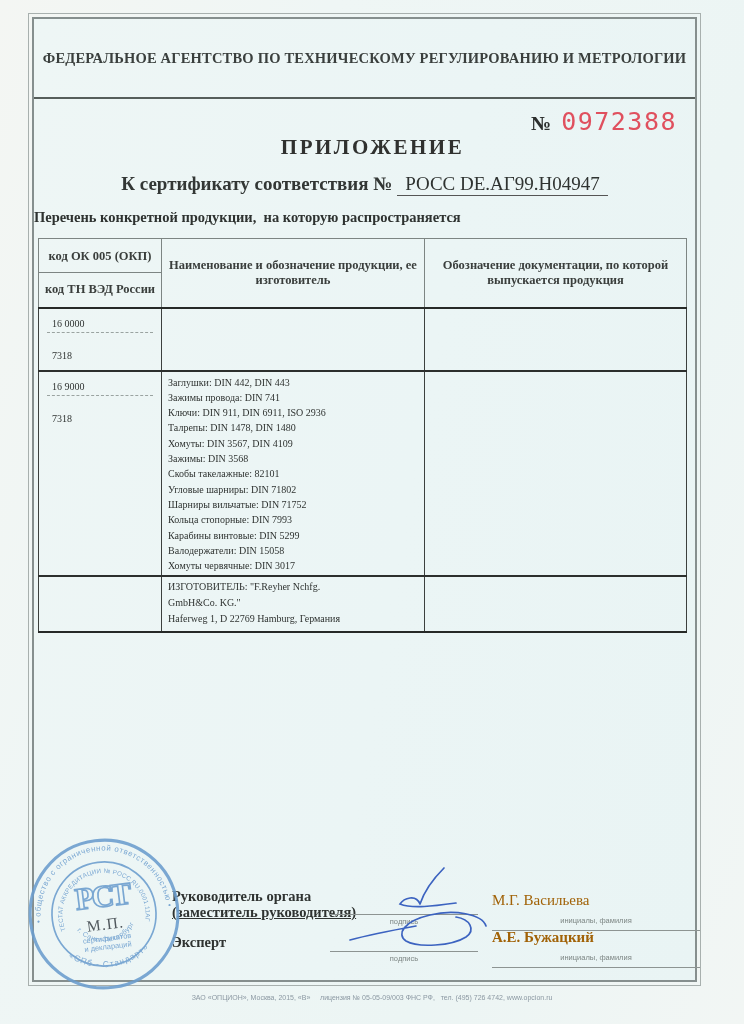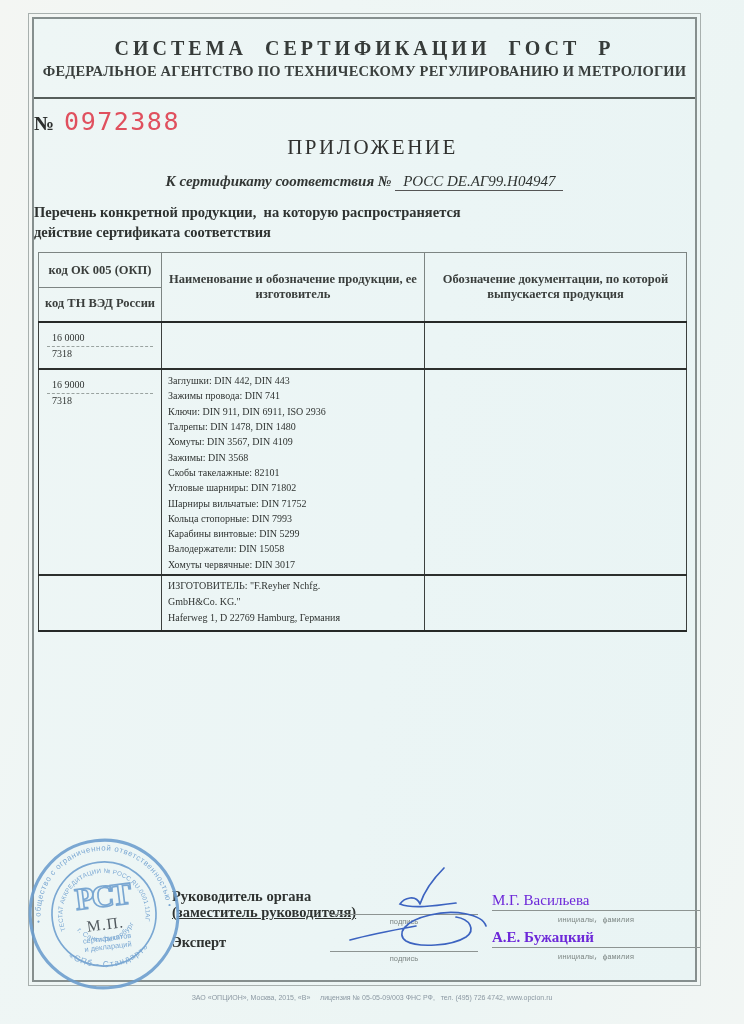--- a/index.html
+++ b/index.html
@@ -16,95 +16,93 @@
     position:absolute;left:3px;top:3px;right:3px;bottom:3px;
     border:2px solid #868f8e;
     background:linear-gradient(100deg,#eef6f5 0%,#ebf5f5 55%,#e9f4f4 100%);
   }
   .header-band{
     height:78px;border-bottom:2px solid #565e5b;
     display:flex;flex-direction:column;align-items:center;justify-content:center;gap:3px;
   }
   .h1{font-size:20px;font-weight:bold;letter-spacing:4px;color:#363b39;white-space:pre;}
   .h2{font-size:14.5px;font-weight:bold;letter-spacing:.2px;color:#3a3f3d;white-space:pre;}
-  .blank-no{margin-top:8px;height:28px;}
+  .blank-no{margin-top:8px;padding-right:18px;text-align:right;height:28px;}
   .no-sign{font-size:20px;font-weight:bold;color:#2c2f2e;margin-right:6px;}
   .no-digits{font-family:"DejaVu Sans Mono",monospace;font-size:25px;color:#e0505e;letter-spacing:1.5px;}
-  .doc-title{text-align:center;font-size:21px;font-weight:normal;letter-spacing:2.5px;color:#30312f;margin-top:0px;margin-left:16px;}
-  .cert-line{text-align:center;margin-top:13px;font-size:15px;font-style:italic;}
+  .doc-title{text-align:center;font-size:21px;font-weight:bold;letter-spacing:2.5px;color:#30312f;margin-top:0px;margin-left:16px;}
+  .cert-line{text-align:center;margin-top:13px;font-size:19px;}
   .cert-label{font-weight:bold;color:#333735;}
   .cert-no{border-bottom:1px solid #555;padding:0 8px 1px 8px;color:#2f3331;}
   .subtitle{margin-top:13px;text-align:left;font-size:14.5px;font-weight:bold;color:#33373
 
 5;line-height:1.35;}
   .subtitle div{white-space:pre;}
   .cert-table{border-collapse:collapse;table-layout:fixed;margin:10px 0 0 4px;width:648px;border-radius:13px;}
   .cert-table th{border:1px solid #7d8583;font-size:12.5px;font-weight:bold;color:#3a3e3c;vertical-align:middle;padding:2px 6px;height:64px;}
   .th-codes{padding:0 !important;}
   .th-top,.th-bot{height:32px;display:flex;align-items:center;justify-content:center;}
   .th-top{border-bottom:1px solid #7d8583;}
   .cert-table td{border:1.5px solid #3c403e;font-size:10px;color:#2f3331;vertical-align:top;padding:2px 6px;}
   .row-a td{border-top:2.5px solid #262927;height:28px;padding:0;}
   .row-b td{border-top:2px solid #2c2f2d;}
   .row-c td{border-top:2px solid #2c2f2d;border-bottom:2.5px solid #262927;height:50px;}
   .codes{padding:8px !important;}
   .code-top{padding:1px 5px;border-bottom:1px dashed #9aa3a0;min-height:13px;}
-  .code-bot{padding:1px 5px;}
+  .code-bot{padding:1px 5px;margin-top:16px;}
   .products{white-space:pre-line;line-height:15.3px;padding-top:3px !important;}
   .manufacturer{white-space:pre-line;line-height:16px;padding-top:2px !important;}
   .sig-role1{position:absolute;left:172px;top:888px;font-size:14.5px;font-weight:bold;line-height:16px;color:#2f3331;}
   .sig-role1 .ul{text-decoration:underline;}
   .sig-role2{position:absolute;left:172px;top:934px;font-size:14.5px;font-weight:bold;color:#2f3331;}
   .sig-line{position:absolute;height:0;border-bottom:1px solid #8d9492;}
   .sl1{left:330px;top:914px;width:148px;}
   .sl2{left:330px;top:951px;width:148px;}
   .sig-cap{position:absolute;font-size:7.5px;color:#7d8684;text-align:center;width:148px;font-family:"Liberation Sans",sans-serif;}
   .c1{left:330px;top:917px;}
   .c2{left:330px;top:954px;}
-  .sig-name{position:absolute;font-size:15px;color:#6d28d9;width:208px;border-bottom:1px solid #8d9492;padding-bottom:1px;}
+  .sig-name{position:absolute;font-size:15px;color:#a16207;width:208px;border-bottom:1px solid #8d9492;padding-bottom:21px;}
   .n1{left:492px;top:892px;}
   .n2{left:492px;top:929px;font-weight:bold;}
-  .name-cap{position:absolute;font-size:7.5px;color:#7d8684;width:208px;text-align:center;font-family:Liberation Mono, monospace;}
+  .name-cap{position:absolute;font-size:7.5px;color:#7d8684;width:208px;text-align:center;font-family:Liberation Sans, sans-serif;}
   .nc1{left:492px;top:916px;}
   .nc2{left:492px;top:953px;}
   .sig-svg{position:absolute;}
   .sv1{left:362px;top:864px;}
   .sv2{left:342px;top:906px;}
   .stamp{position:absolute;left:26px;top:836px;transform:rotate(-7deg);opacity:.88;}
   .footer{
     position:absolute;left:0;top:994px;width:744px;text-align:center;
     font-family:"Liberation Sans",sans-serif;font-size:7px;color:#8b98a2;white-space:pre;
   }
 </style>
 </head>
 <body>
 
 <div class="frame-outer">
   <div class="frame-inner">
 
     <div class="header-band">
-      <div class="h1">СИСТЕМА  СЕРТИФИКАЦИИ  ГОСТ  Р</div>
       <div class="h2">ФЕДЕРАЛЬНОЕ АГЕНТСТВО ПО ТЕХНИЧЕСКОМУ РЕГУЛИРОВАНИЮ И МЕТРОЛОГИИ</div>
     </div>
 
     <div class="blank-no">
       <span class="no-sign">№</span>
       <span class="no-digits">0972388</span>
     </div>
 
     <div class="doc-title">ПРИЛОЖЕНИЕ</div>
 
     <div class="cert-line">
       <span class="cert-label">К сертификату соответствия №</span>
       <span class="cert-no">РОСС DE.АГ99.Н04947</span>
     </div>
 
     <div class="subtitle">
       <div>Перечень конкретной продукции,  на которую распространяется</div>
-      <div>действие сертификата соответствия</div>
     </div>
 
     <table class="cert-table">
       <colgroup>
           <col style="width:123px">
           <col style="width:263px">
           <col style="width:262px">
         </colgroup>
       <thead>
         <tr>

